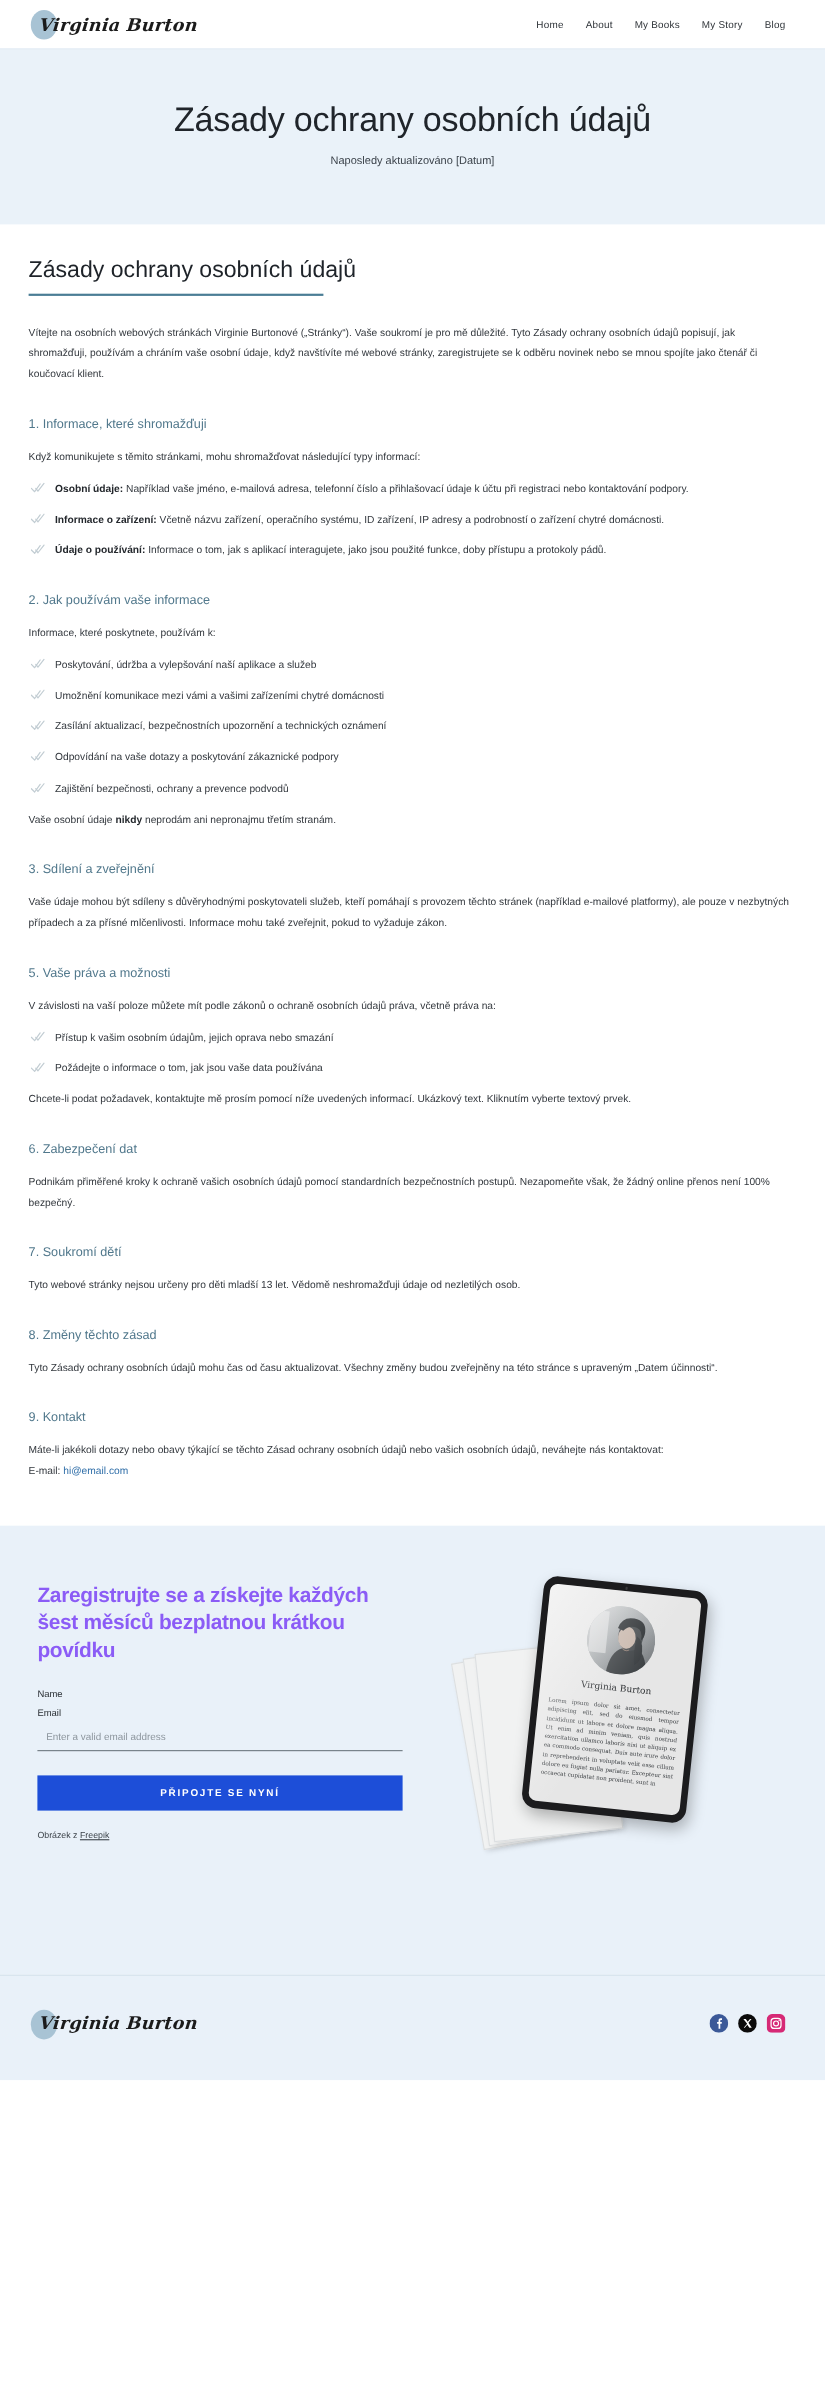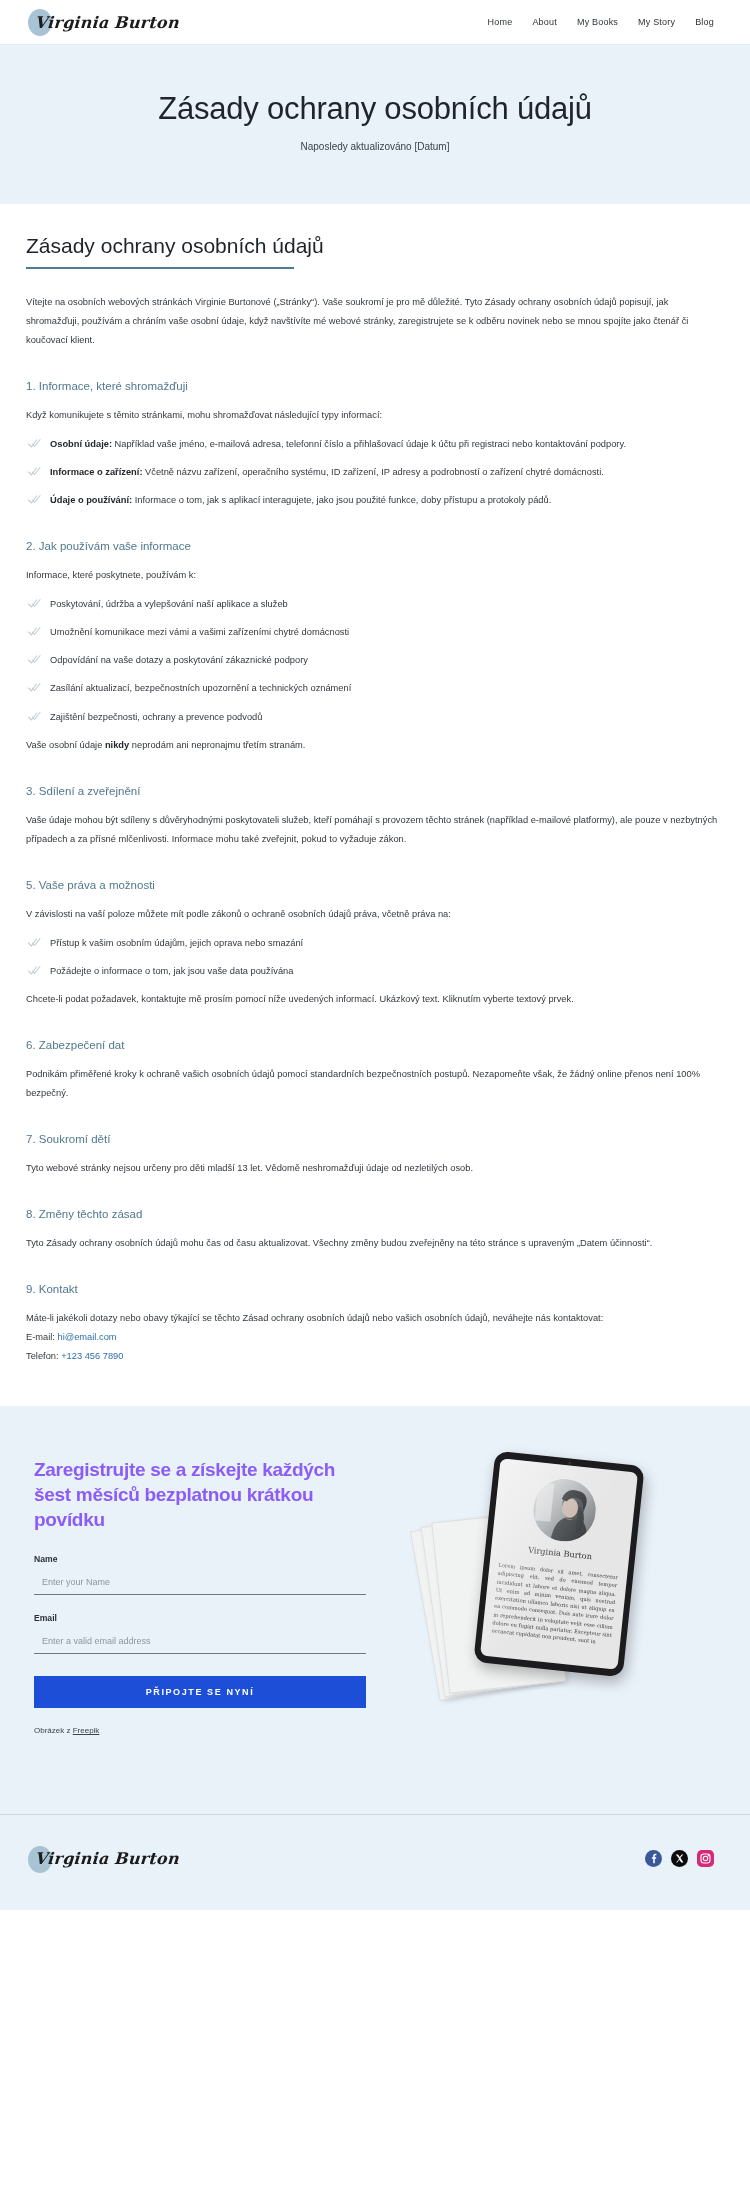--- a/index.html
+++ b/index.html
@@ -136,21 +136,21 @@
   .nl-heading {
     font-size: 19px;
     font-weight: 700;
     line-height: 1.3;
     color: #8b5cf6;
     letter-spacing: -.3px;
     margin-bottom: 22px;
   }
   .field-label {
     font-size: 8.6px;
-    font-weight: 700;
+    font-weight: 400;
     color: #2a2f34;
     margin-bottom: 7px;
     display: block;
   }
   .field-input {
     width: 100%;
     border: none;
     border-bottom: 1px solid #6d7880;
     background: transparent;
     font-family: "Liberation Sans", sans-serif;
@@ -336,27 +336,27 @@
             <svg viewBox="0 0 26 20" fill="none" stroke="currentColor" stroke-width="2.2" stroke-linecap="round" stroke-linejoin="round">
               <polyline points="1,11 7,17 17,3"></polyline>
               <polyline points="9,11 13,16 24,2"></polyline>
             </svg>
           </span><span>Umožnění komunikace mezi vámi a vašimi zařízeními chytré domácnosti</span></li>
         <li><span class="chk">
             <svg viewBox="0 0 26 20" fill="none" stroke="currentColor" stroke-width="2.2" stroke-linecap="round" stroke-linejoin="round">
               <polyline points="1,11 7,17 17,3"></polyline>
               <polyline points="9,11 13,16 24,2"></polyline>
             </svg>
+          </span><span>Zasílání aktualizací, bezpečnostních upozornění a technických oznámení</span></li>
+        <li><span class="chk">
+            <svg viewBox="0 0 26 20" fill="none" stroke="currentColor" stroke-width="2.2" stroke-linecap="round" stroke-linejoin="round">
+              <polyline points="1,11 7,17 17,3"></polyline>
+              <polyline points="9,11 13,16 24,2"></polyline>
+            </svg>
           </span><span>Odpovídání na vaše dotazy a poskytování zákaznické podpory</span></li>
-        <li><span class="chk">
-            <svg viewBox="0 0 26 20" fill="none" stroke="currentColor" stroke-width="2.2" stroke-linecap="round" stroke-linejoin="round">
-              <polyline points="1,11 7,17 17,3"></polyline>
-              <polyline points="9,11 13,16 24,2"></polyline>
-            </svg>
-          </span><span>Zasílání aktualizací, bezpečnostních upozornění a technických oznámení</span></li>
         <li><span class="chk">
             <svg viewBox="0 0 26 20" fill="none" stroke="currentColor" stroke-width="2.2" stroke-linecap="round" stroke-linejoin="round">
               <polyline points="1,11 7,17 17,3"></polyline>
               <polyline points="9,11 13,16 24,2"></polyline>
             </svg>
           </span><span>Zajištění bezpečnosti, ochrany a prevence podvodů</span></li>
       </ul>
       <p class="body-text after-list">Vaše osobní údaje <b>nikdy</b> neprodám ani nepronajmu třetím stranám.</p>
       <h3 class="section-h">3. Sdílení a zveřejnění</h3>
       <p class="body-text lead">Vaše údaje mohou být sdíleny s důvěryhodnými poskytovateli služeb, kteří pomáhají s provozem těchto stránek (například e-mailové platformy), ale pouze v nezbytných případech a za přísné mlčenlivosti. Informace mohu také zveřejnit, pokud to vyžaduje zákon.</p>
@@ -383,32 +383,28 @@
       <p class="body-text lead">Tyto webové stránky nejsou určeny pro děti mladší 13 let. Vědomě neshromažďuji údaje od nezletilých osob.</p>
       <h3 class="section-h">8. Změny těchto zásad</h3>
       <p class="body-text lead">Tyto Zásady ochrany osobních údajů mohu čas od času aktualizovat. Všechny změny budou zveřejněny na této stránce s upraveným „Datem účinnosti“.</p>
     </div>
 
   <h3 class="section-h">9. Kontakt</h3>
   <p class="body-text">Máte-li jakékoli dotazy nebo obavy týkající se těchto Zásad ochrany osobních údajů nebo vašich osobních údajů, neváhejte nás kontaktovat:</p>
   <p class="body-text">
     <span>E-mail: </span><a class="inline-link" href="#">hi@email.com</a>
   </p>
-  <p class="body-text">
-    <span>Telefon: </span><a class="inline-link" href="#">+123 456 7890</a>
-  </p>
 </main>
 
 <section class="newsletter">
   <div class="nl-inner">
     <div class="nl-left">
       <h2 class="nl-heading">Zaregistrujte se a získejte každých šest měsíců bezplatnou krátkou povídku</h2>
 
       <label class="field-label">Name</label>
-      <input class="field-input" type="text" value="" placeholder="Enter your Name" style="">
 
       <label class="field-label">Email</label>
       <input class="field-input" type="email" value="" placeholder="Enter a valid email address" style="">
 
       <button class="nl-button">PŘIPOJTE SE NYNÍ</button>
 
       <div class="credit">
         <span>Obrázek z </span><a href="#">Freepik</a>
       </div>
     </div>

